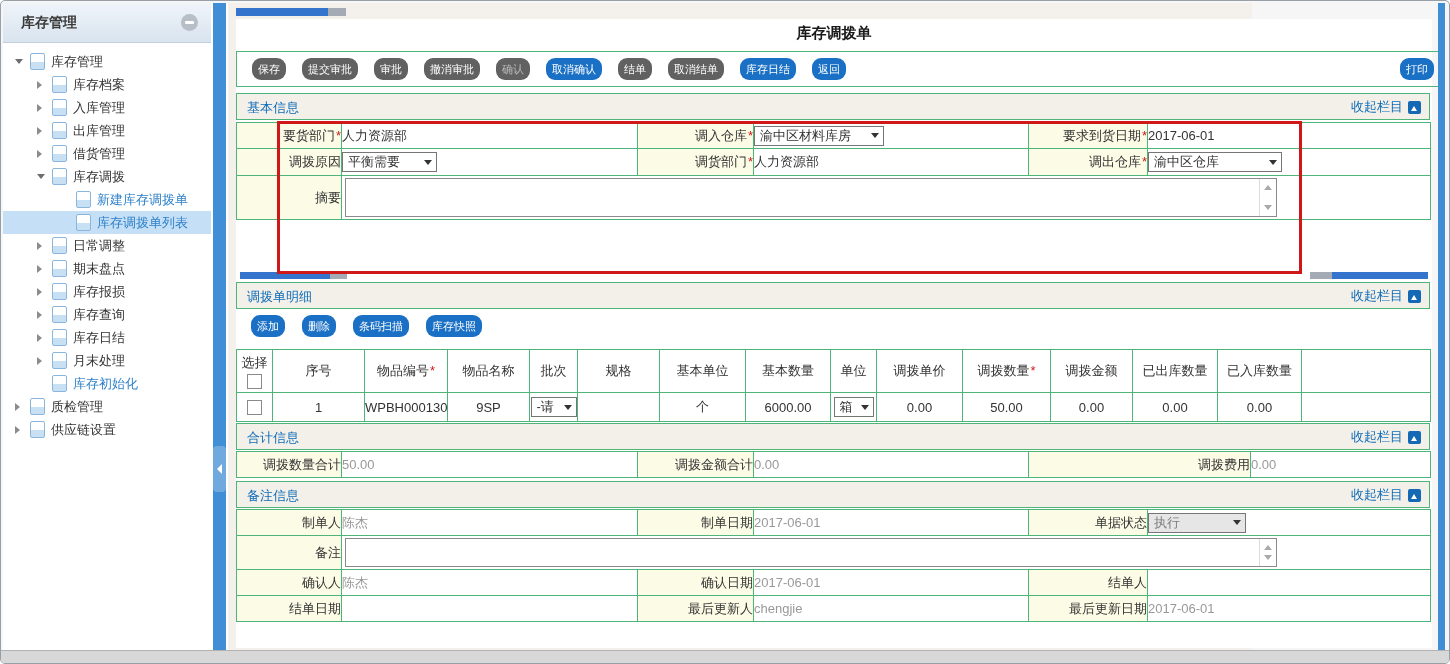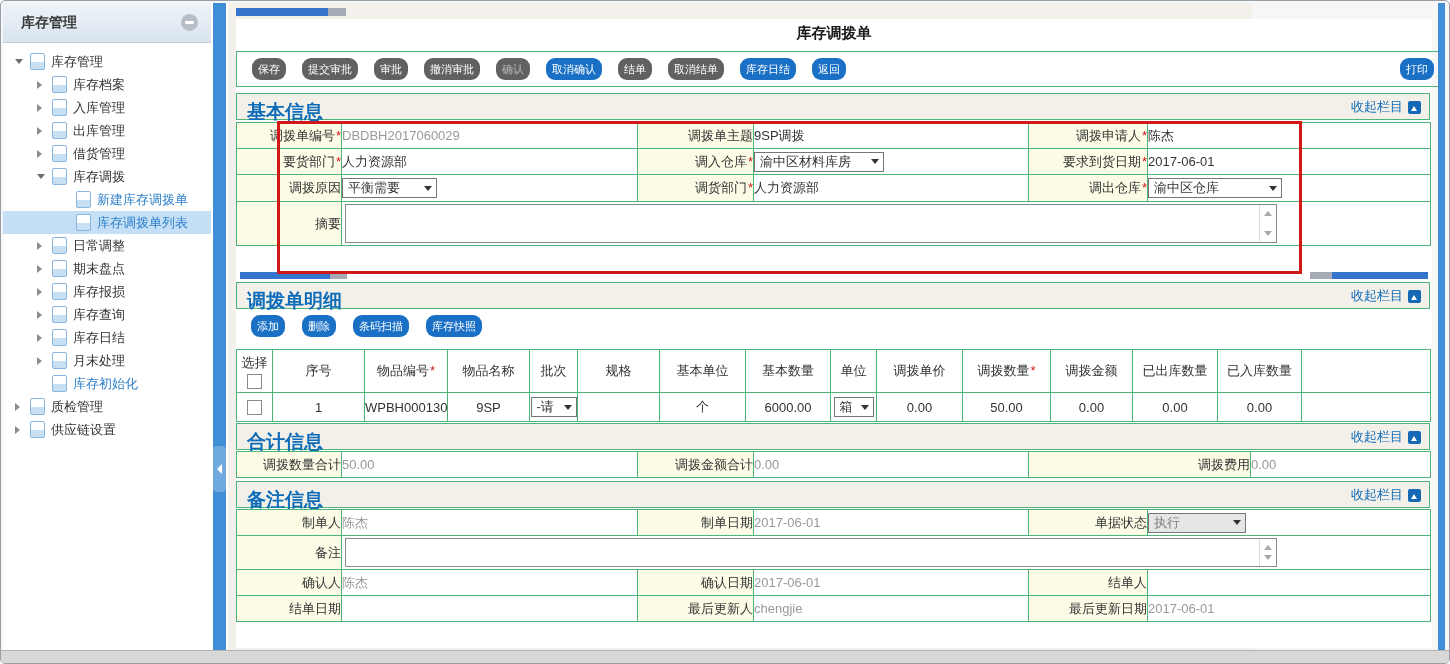--- a/index.html
+++ b/index.html
@@ -43,21 +43,21 @@
   .page-title{position:absolute;left:0;top:5px;width:100%;text-align:center;font-size:15px;font-weight:bold;color:#1a1a1a;}
 
   .toolbar{position:absolute;left:0;top:32px;width:1192px;height:34px;border:1px solid #4db47a;display:flex;align-items:center;padding-left:15px;gap:16px;box-sizing:content-box;}
   .btn{display:inline-block;padding:3px 6px;border-radius:9px;font-size:11px;color:#fff;line-height:16px;cursor:pointer;white-space:nowrap;}
   .btn.gray{background:#616161;}
   .btn.blue{background:#1a70c5;}
   .btn.disabled{color:#b9b9b9;}
   .btn-print{position:absolute;right:10px;}
 
   .sec-head{position:absolute;left:0;width:1192px;height:25px;border:1px solid #4db47a;background:#f3f0ea;}
-  .sec-title{position:absolute;left:10px;top:5px;font-size:19px;font-weight:bold;color:#0e6cb8;}
+  .sec-title{position:absolute;left:10px;top:5px;font-size:13px;font-weight:normal;color:#0e6cb8;}
   .collapse-link{position:absolute;right:8px;top:4px;font-size:13px;color:#0e6cb8;cursor:pointer;display:flex;align-items:center;}
   .icon-collapse{position:relative;width:13px;height:13px;background:#1568b4;border-radius:2px;display:inline-block;margin-left:5px;}
   .icon-collapse::after{content:"";position:absolute;left:3px;top:3px;width:0;height:0;border:3px solid transparent;border-bottom:5px solid #fff;margin-top:-1px;}
 
   table.grid{border-collapse:collapse;table-layout:fixed;width:1194px;}
   table.grid td{border:1px solid #4db47a;font-size:13px;padding:0;overflow:hidden;white-space:nowrap;}
   td.lbl{background:#fbfbe6;text-align:right;padding-right:5px;color:#333;}
   td.val{background:#fff;padding-left:6px;color:#333;}
   td.val.gray{color:#999;}
   .star{color:#d01818;margin-left:1px;}
@@ -230,28 +230,20 @@
           <table class="grid">
             <colgroup>
                 <col style="width:105px">
                 <col style="width:296px">
                 <col style="width:116px">
                 <col style="width:275px">
                 <col style="width:119px">
                 <col style="width:283px">
               </colgroup>
             <tbody>
-                <tr style="height:26px">
-              <td class="lbl"><span>调拨单编号</span><span class="star">*</span></td>
-              <td class="val gray">DBDBH2017060029</td>
-              <td class="lbl"><span>调拨单主题</span></td>
-              <td class="val">9SP调拨</td>
-              <td class="lbl"><span>调拨申请人</span><span class="star">*</span></td>
-              <td class="val">陈杰</td>
-            </tr>
             <tr style="height:26px">
               <td class="lbl"><span>要货部门</span><span class="star">*</span></td>
               <td class="val">人力资源部</td>
               <td class="lbl"><span>调入仓库</span><span class="star">*</span></td>
               <td class="val"><span class="sel" style="width:130px">
                       <span class="sel-t">渝中区材料库房</span>
                       <span class="chev-dn"></span>
                     </span></td>
               <td class="lbl"><span>要求到货日期</span><span class="star">*</span></td>
               <td class="val">2017-06-01</td>

